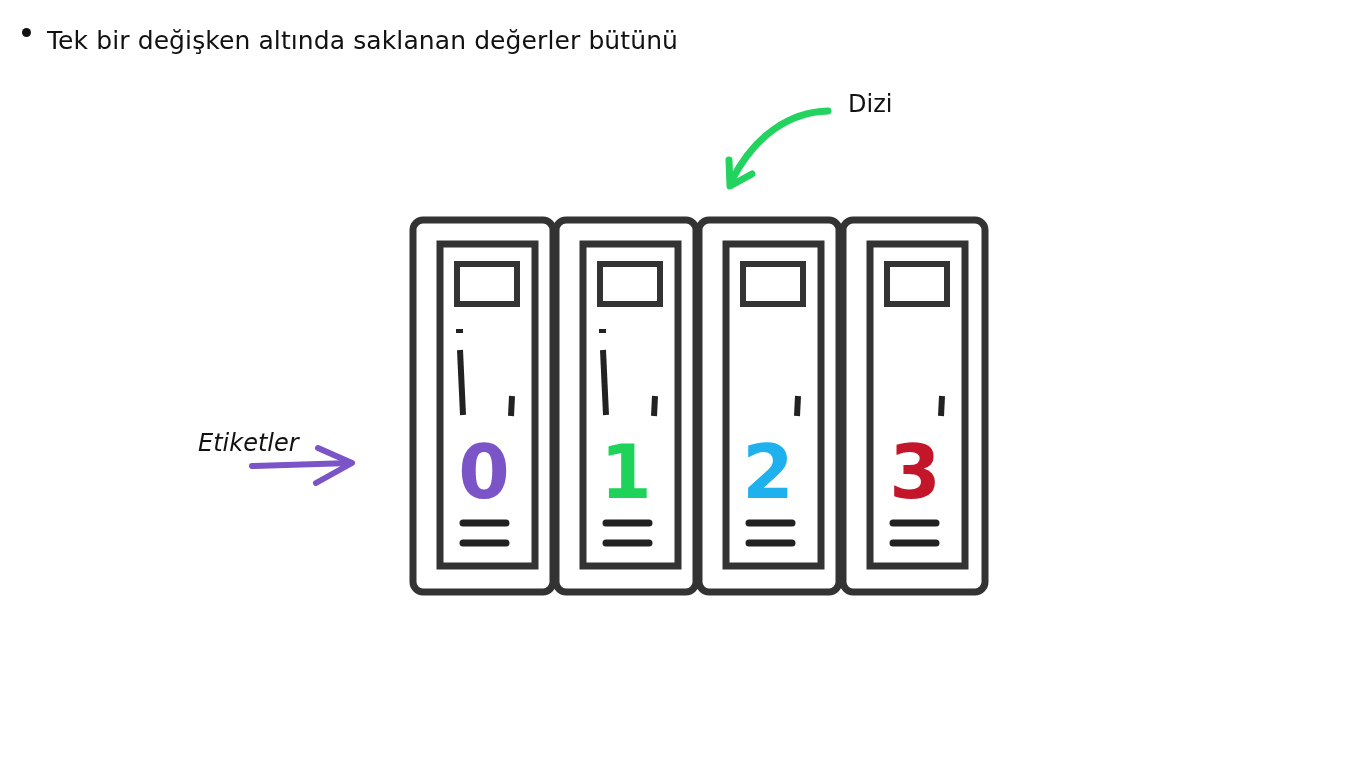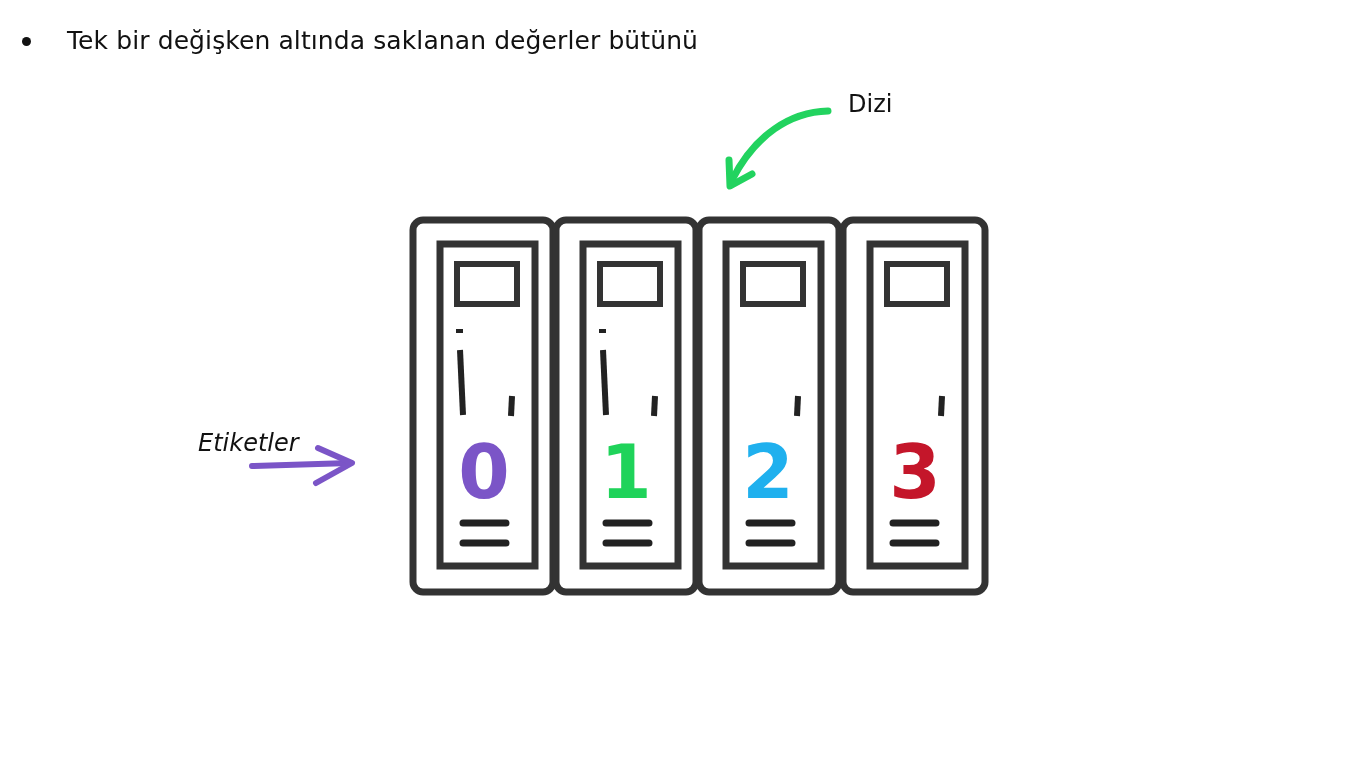--- a/index.html
+++ b/index.html
@@ -4,22 +4,22 @@
   <style>
     html, body { margin: 0; padding: 0; }
     body {
       width: 1365px; height: 768px; background: #ffffff;
       position: relative; overflow: hidden;
       font-family: "DejaVu Sans", "Liberation Sans", sans-serif;
       color: #111111;
     }
     .bullet-line {
       position: absolute; left: 22px; top: 26px;
-      display: flex; align-items: center;
-      font-size: 25px; letter-spacing: 0.1px; gap: 20px;
+      display: flex; 
+      font-size: 25px; letter-spacing: 0.1px;
     }
     .bullet-dot {
       width: 9px; height: 9px; border-radius: 50%;
       background: #111; margin-right: 16px; margin-top: 2px;
     }
     .label {
       position: absolute; font-size: 24px; color: #111;
     }
     .label-dizi { left: 848px; top: 90px; }
     .label-etiketler { left: 198px; top: 429px; font-style: italic; }

